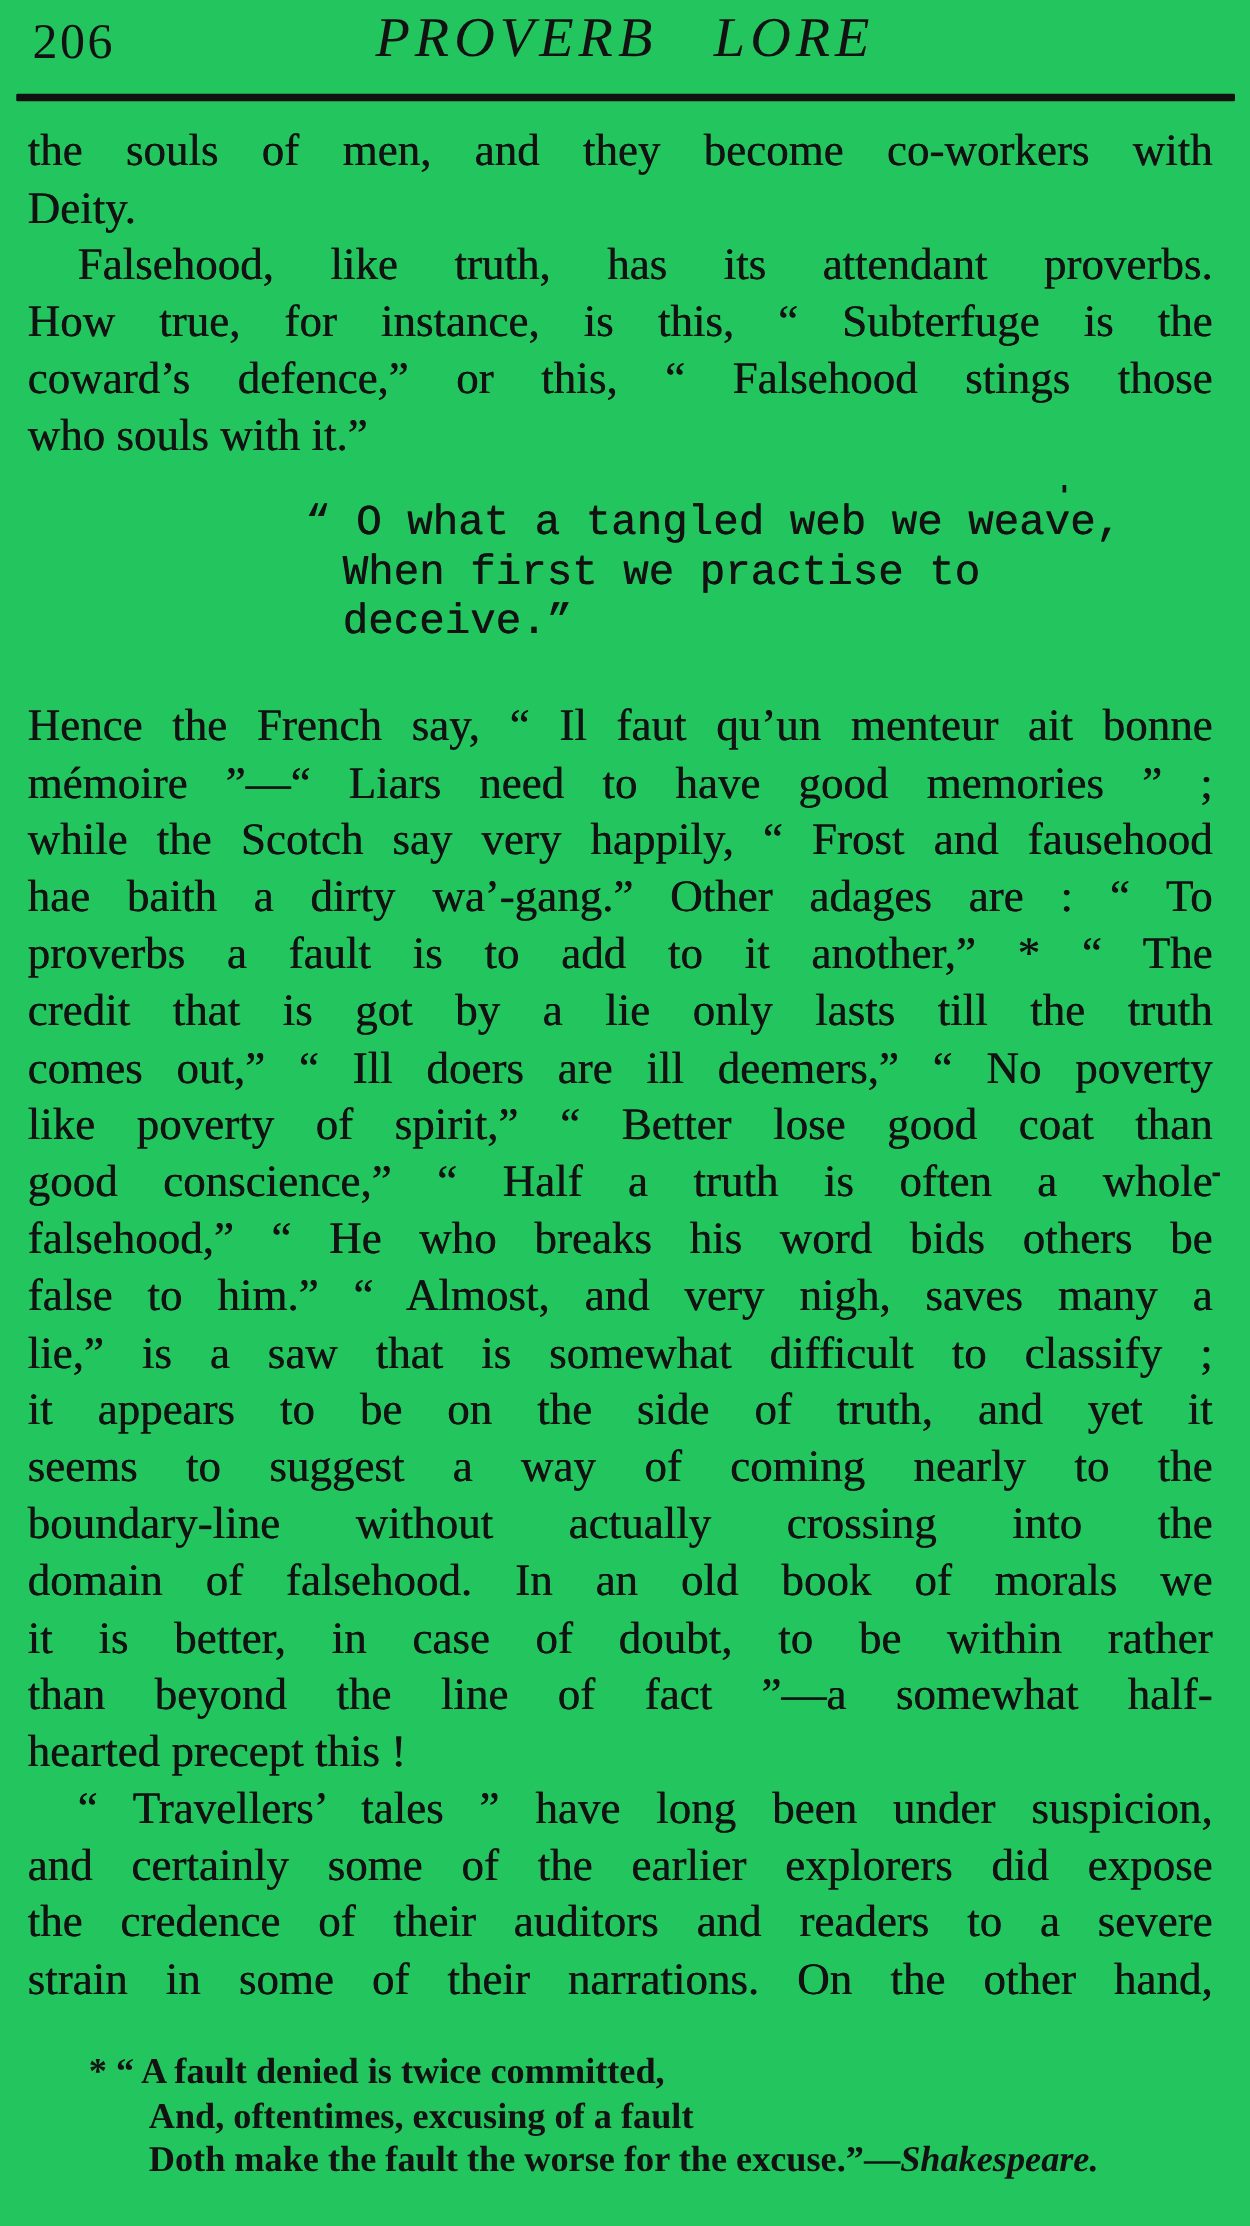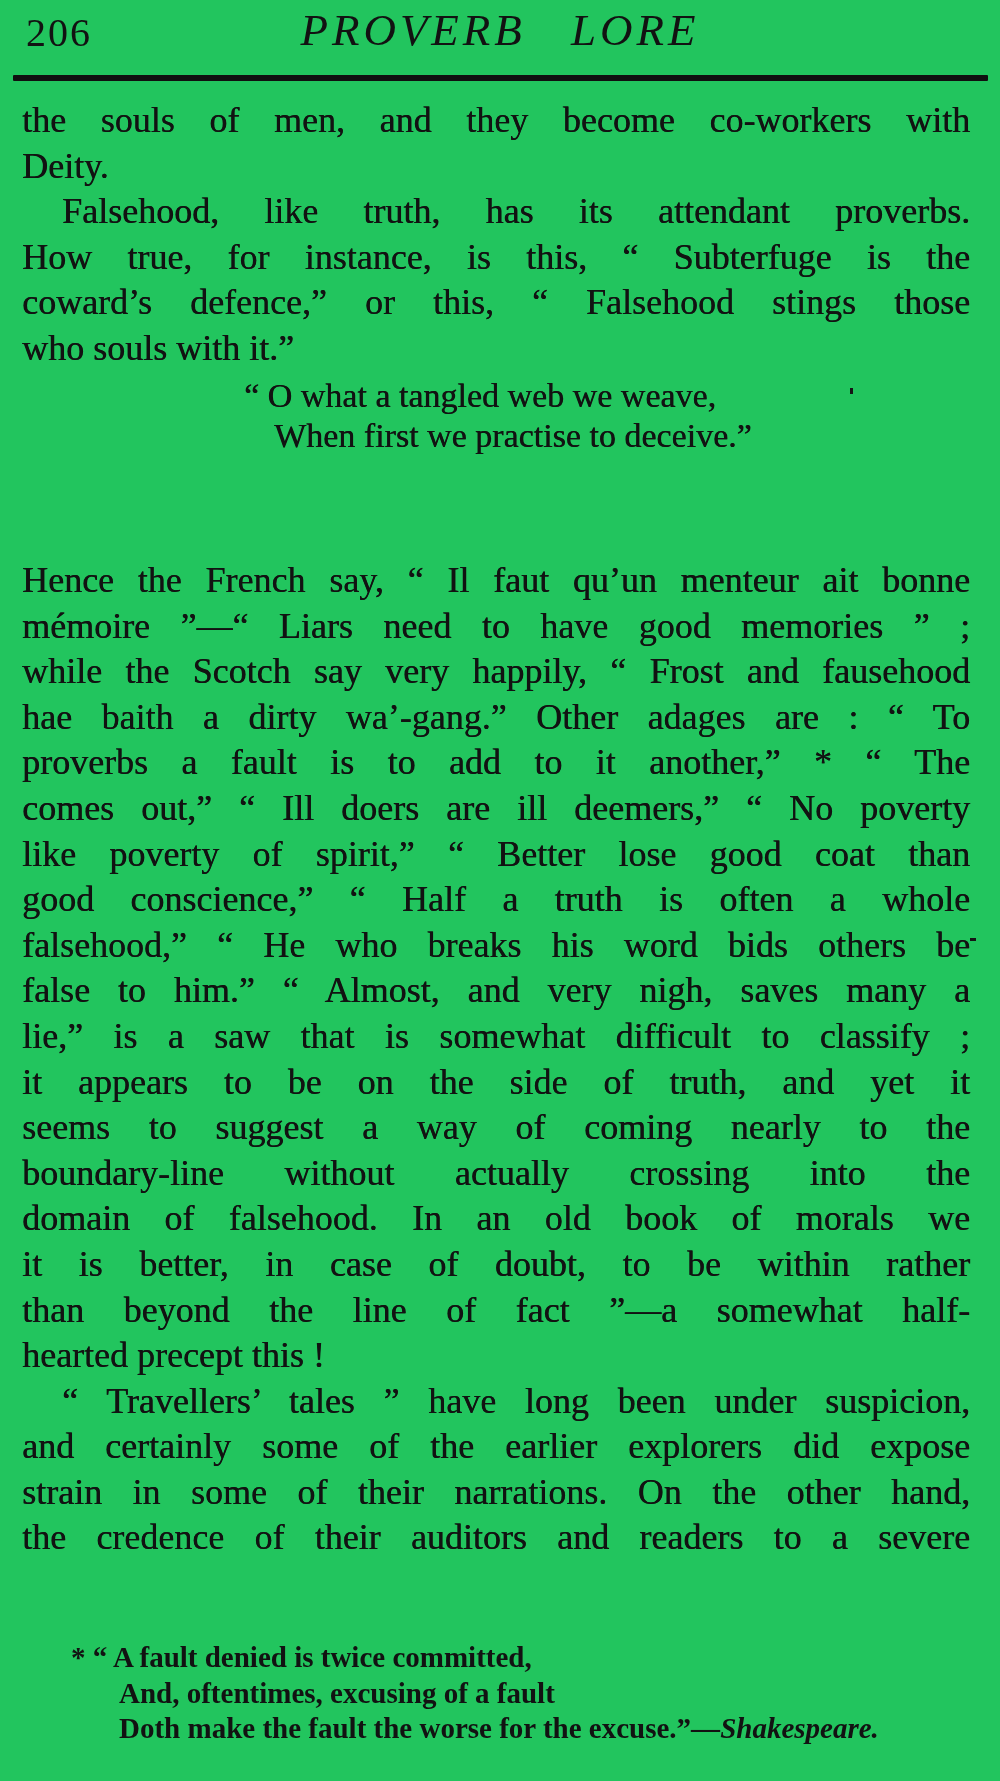--- a/index.html
+++ b/index.html
@@ -24,21 +24,21 @@
   }
   .textcol{position:absolute;left:22px;width:948px;}
   .line{
     font-size:36px;line-height:45.6px;
     text-align:justify;text-align-last:justify;
     text-shadow:0.4px 0 currentColor;
   }
   .line.end{text-align-last:left;}
   .line.indent{text-indent:40px;}
   #opening{top:98px;}
-  #verse{top:376px;}
+  #verse{top:400px;font-family:Liberation Mono, monospace;}
   #verse .line{
     font-size:34px;line-height:39.5px;
     text-align:left;text-align-last:left;
   }
   #verse .line:nth-child(1){padding-left:222px;}
   #verse .line:nth-child(2){padding-left:252px;}
   #main{top:510px;margin-top:48px;}
   #footnote{position:absolute;left:71px;top:1640px;width:900px;}
   #footnote .line{
     font-size:29px;line-height:35.5px;font-weight:bold;
@@ -69,37 +69,38 @@
   <div id="verse" class="textcol">
       <div class="line end"><span>“ O what a tangled web we weave,</span></div>
       <div class="line end"><span>When first we practise to deceive.”</span></div>
     </div>
   <div id="main" class="textcol">
       <div class="line"><span>Hence the French say, “ Il faut qu’un menteur ait bonne</span></div>
       <div class="line"><span>mémoire ”—“ Liars need to have good memories ” ;</span></div>
       <div class="line"><span>while the Scotch say very happily, “ Frost and fausehood</span></div>
       <div class="line"><span>hae baith a dirty wa’-gang.” Other adages are : “ To</span></div>
       <div class="line"><span>proverbs a fault is to add to it another,” * “ The</span></div>
+      <div class="line"><span>credit that is got by a lie only lasts till the truth</span></div>
       <div class="line"><span>comes out,” “ Ill doers are ill deemers,” “ No poverty</span></div>
       <div class="line"><span>like poverty of spirit,” “ Better lose good coat than</span></div>
       <div class="line"><span>good conscience,” “ Half a truth is often a whole</span></div>
       <div class="line"><span>falsehood,” “ He who breaks his word bids others be</span></div>
       <div class="line"><span>false to him.” “ Almost, and very nigh, saves many a</span></div>
       <div class="line"><span>lie,” is a saw that is somewhat difficult to classify ;</span></div>
       <div class="line"><span>it appears to be on the side of truth, and yet it</span></div>
       <div class="line"><span>seems to suggest a way of coming nearly to the</span></div>
       <div class="line"><span>boundary-line without actually crossing into the</span></div>
       <div class="line"><span>domain of falsehood. In an old book of morals we</span></div>
       <div class="line"><span>it is better, in case of doubt, to be within rather</span></div>
       <div class="line"><span>than beyond the line of fact ”—a somewhat half-</span></div>
       <div class="line end"><span>hearted precept this !</span></div>
       <div class="line indent"><span>“ Travellers’ tales ” have long been under suspicion,</span></div>
       <div class="line"><span>and certainly some of the earlier explorers did expose</span></div>
+      <div class="line"><span>the credence of their auditors and readers to a severe</span></div>
       <div class="line"><span>strain in some of their narrations. On the other hand,</span></div>
-      <div class="line"><span>the credence of their auditors and readers to a severe</span></div>
     </div>
   <div id="footnote">
       <div class="line end"><span>* “ A fault denied is twice committed,</span></div>
       <div class="line end"><span>And, oftentimes, excusing of a fault</span></div>
       <div class="line end"><span>Doth make the fault the worse for the excuse.”—</span><span class="italic">Shakespeare.</span></div>
     </div>
 
   <div class="speck s1"></div>
   <div class="speck s2"></div>
 </div>

